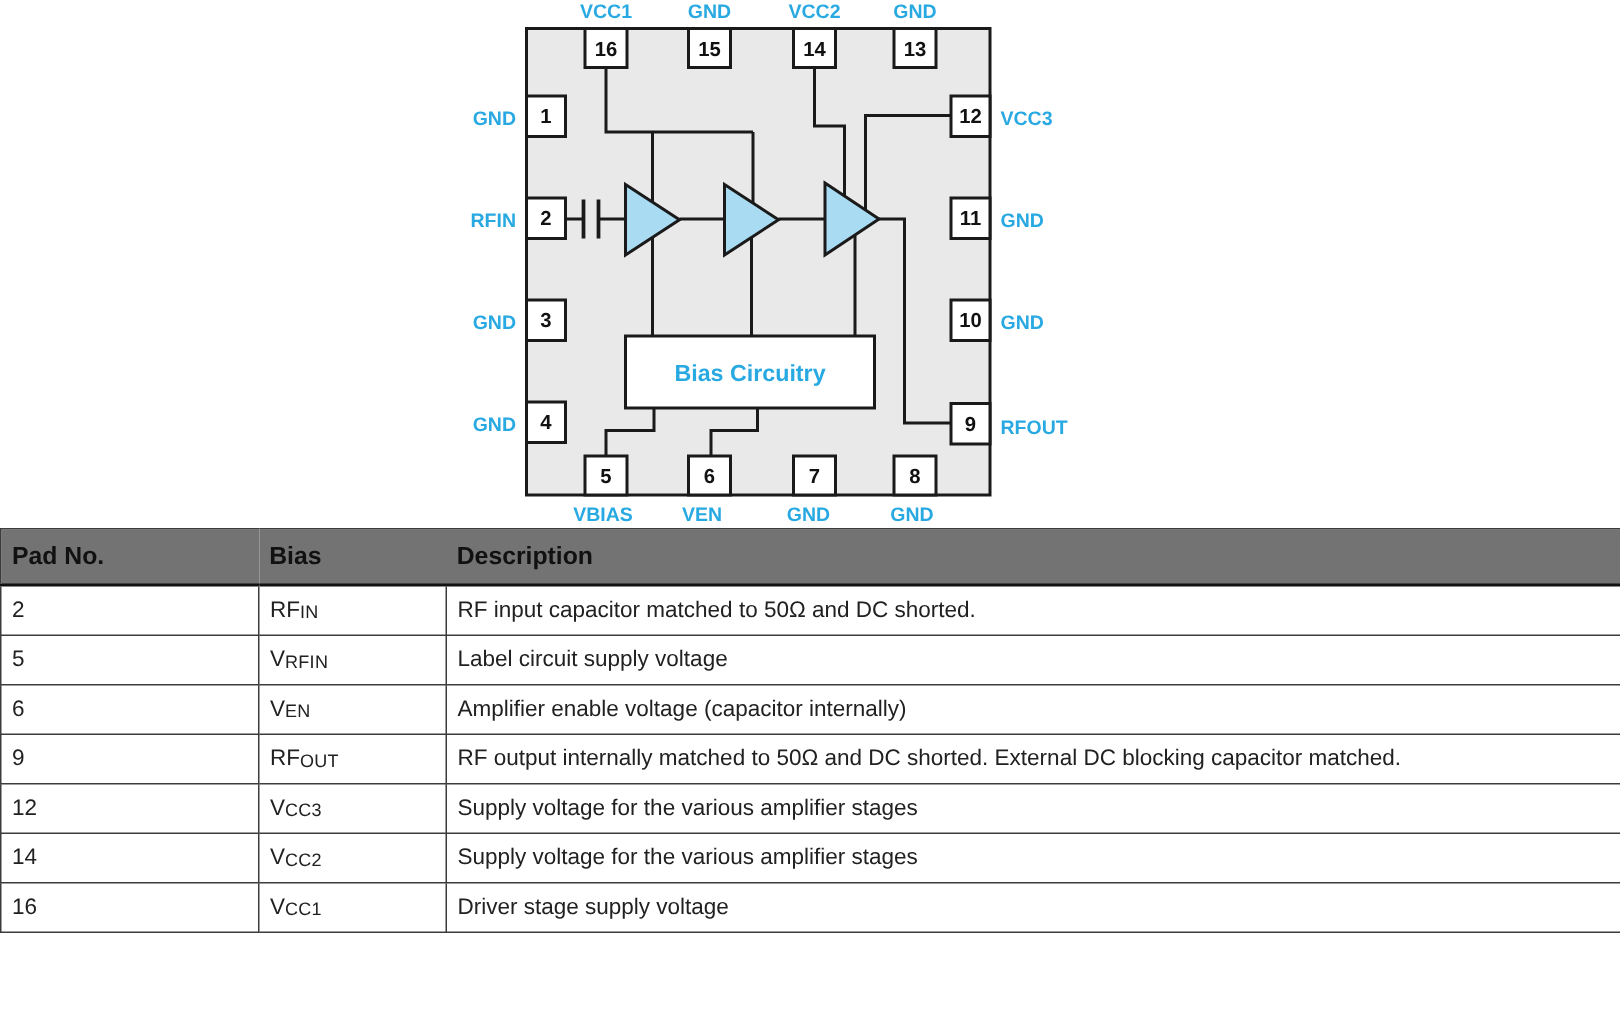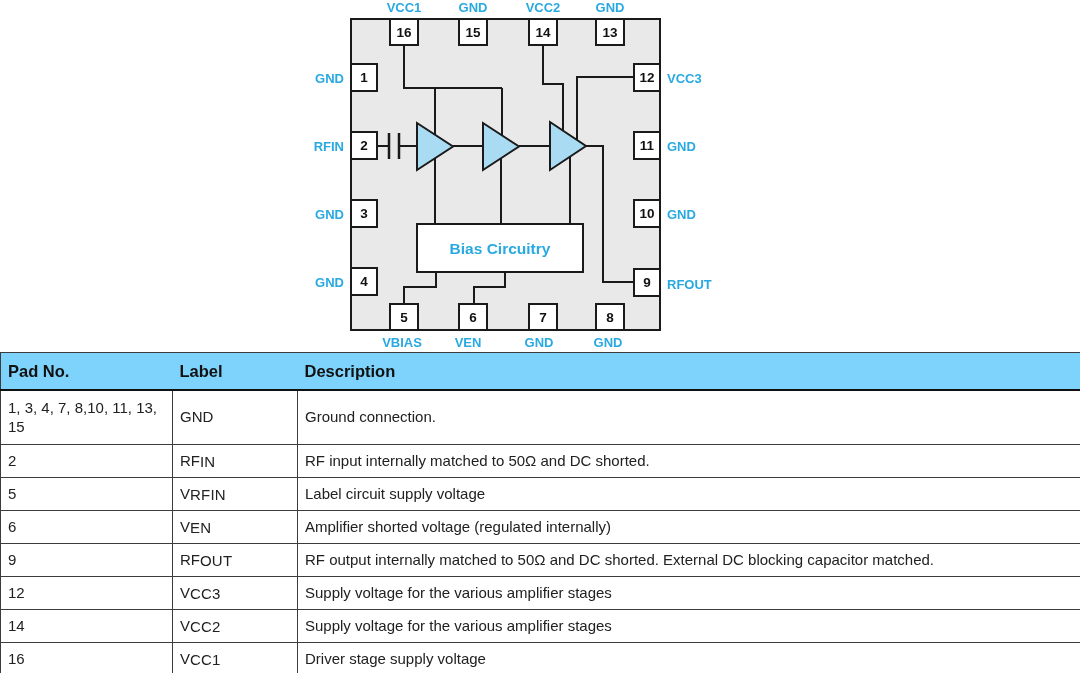--- a/index.html
+++ b/index.html
@@ -18,29 +18,29 @@
   .pad-table {
     position:absolute; top:352px; left:0; width:1080px;
     border-collapse:collapse; table-layout:fixed;
     font-family:"Liberation Sans", sans-serif; font-size:15px; color:#212121;
     border:1px solid #3c3c3c;
   }
   .pad-table col.c1 { width:172px; }
   .pad-table col.c2 { width:125px; }
   .pad-table col.c3 { width:783px; }
   .pad-table th {
-    background:#7dd3fc; text-align:left; font-size:16.5px; font-weight:bold; color:#111;
+    background:#737373; text-align:left; font-size:16.5px; font-weight:bold; color:#111;
     padding:3px 7px; border-bottom:2px solid #111; height:30px;
   }
   .pad-table td {
     border:1px solid #3c3c3c; padding:2px 7px; vertical-align:middle; line-height:1.25;
   }
   .pad-table tr.r-tall  td { height:49px; }
   .pad-table tr.r-std   td { height:28px; }
-  .sub { font-size:15px; position:relative; top:1.5px; letter-spacing:0.2px; }
+  .sub { font-size:12px; position:relative; top:1.5px; letter-spacing:0.2px; }
 </style>
 </head>
 <body>
 
 <div class="stage">
 
   <div class="diagram-wrap">
     <svg width="1080" height="352" viewBox="0 0 1080 352">
 
       <rect x="351" y="19" width="309" height="311" fill="#E9E9E9" stroke="#1A1A1A" stroke-width="2"></rect>
@@ -124,44 +124,39 @@
 
   <table class="pad-table">
     <colgroup>
         <col class="c1">
         <col class="c2">
         <col class="c3">
       </colgroup>
     <thead>
       <tr>
         <th>Pad No.</th>
-        <th>Label</th>
+        <th>Bias</th>
         <th>Description</th>
       </tr>
     </thead>
     <tbody>
-      <tr class="r-tall">
-        <td>1, 3, 4, 7, 8,10, 11, 13, 15</td>
-        <td><span>GND</span><span class="sub"></span></td>
-        <td>Ground connection.</td>
-      </tr>
       <tr class="r-std">
         <td>2</td>
         <td><span>RF</span><span class="sub">IN</span></td>
-        <td>RF input internally matched to 50Ω and DC shorted.</td>
+        <td>RF input capacitor matched to 50Ω and DC shorted.</td>
       </tr>
       <tr class="r-std">
         <td>5</td>
         <td><span>V</span><span class="sub">RFIN</span></td>
         <td>Label circuit supply voltage</td>
       </tr>
       <tr class="r-std">
         <td>6</td>
         <td><span>V</span><span class="sub">EN</span></td>
-        <td>Amplifier shorted voltage (regulated internally)</td>
+        <td>Amplifier enable voltage (capacitor internally)</td>
       </tr>
       <tr class="r-std">
         <td>9</td>
         <td><span>RF</span><span class="sub">OUT</span></td>
         <td>RF output internally matched to 50Ω and DC shorted. External DC blocking capacitor matched.</td>
       </tr>
       <tr class="r-std">
         <td>12</td>
         <td><span>V</span><span class="sub">CC3</span></td>
         <td>Supply voltage for the various amplifier stages</td>

